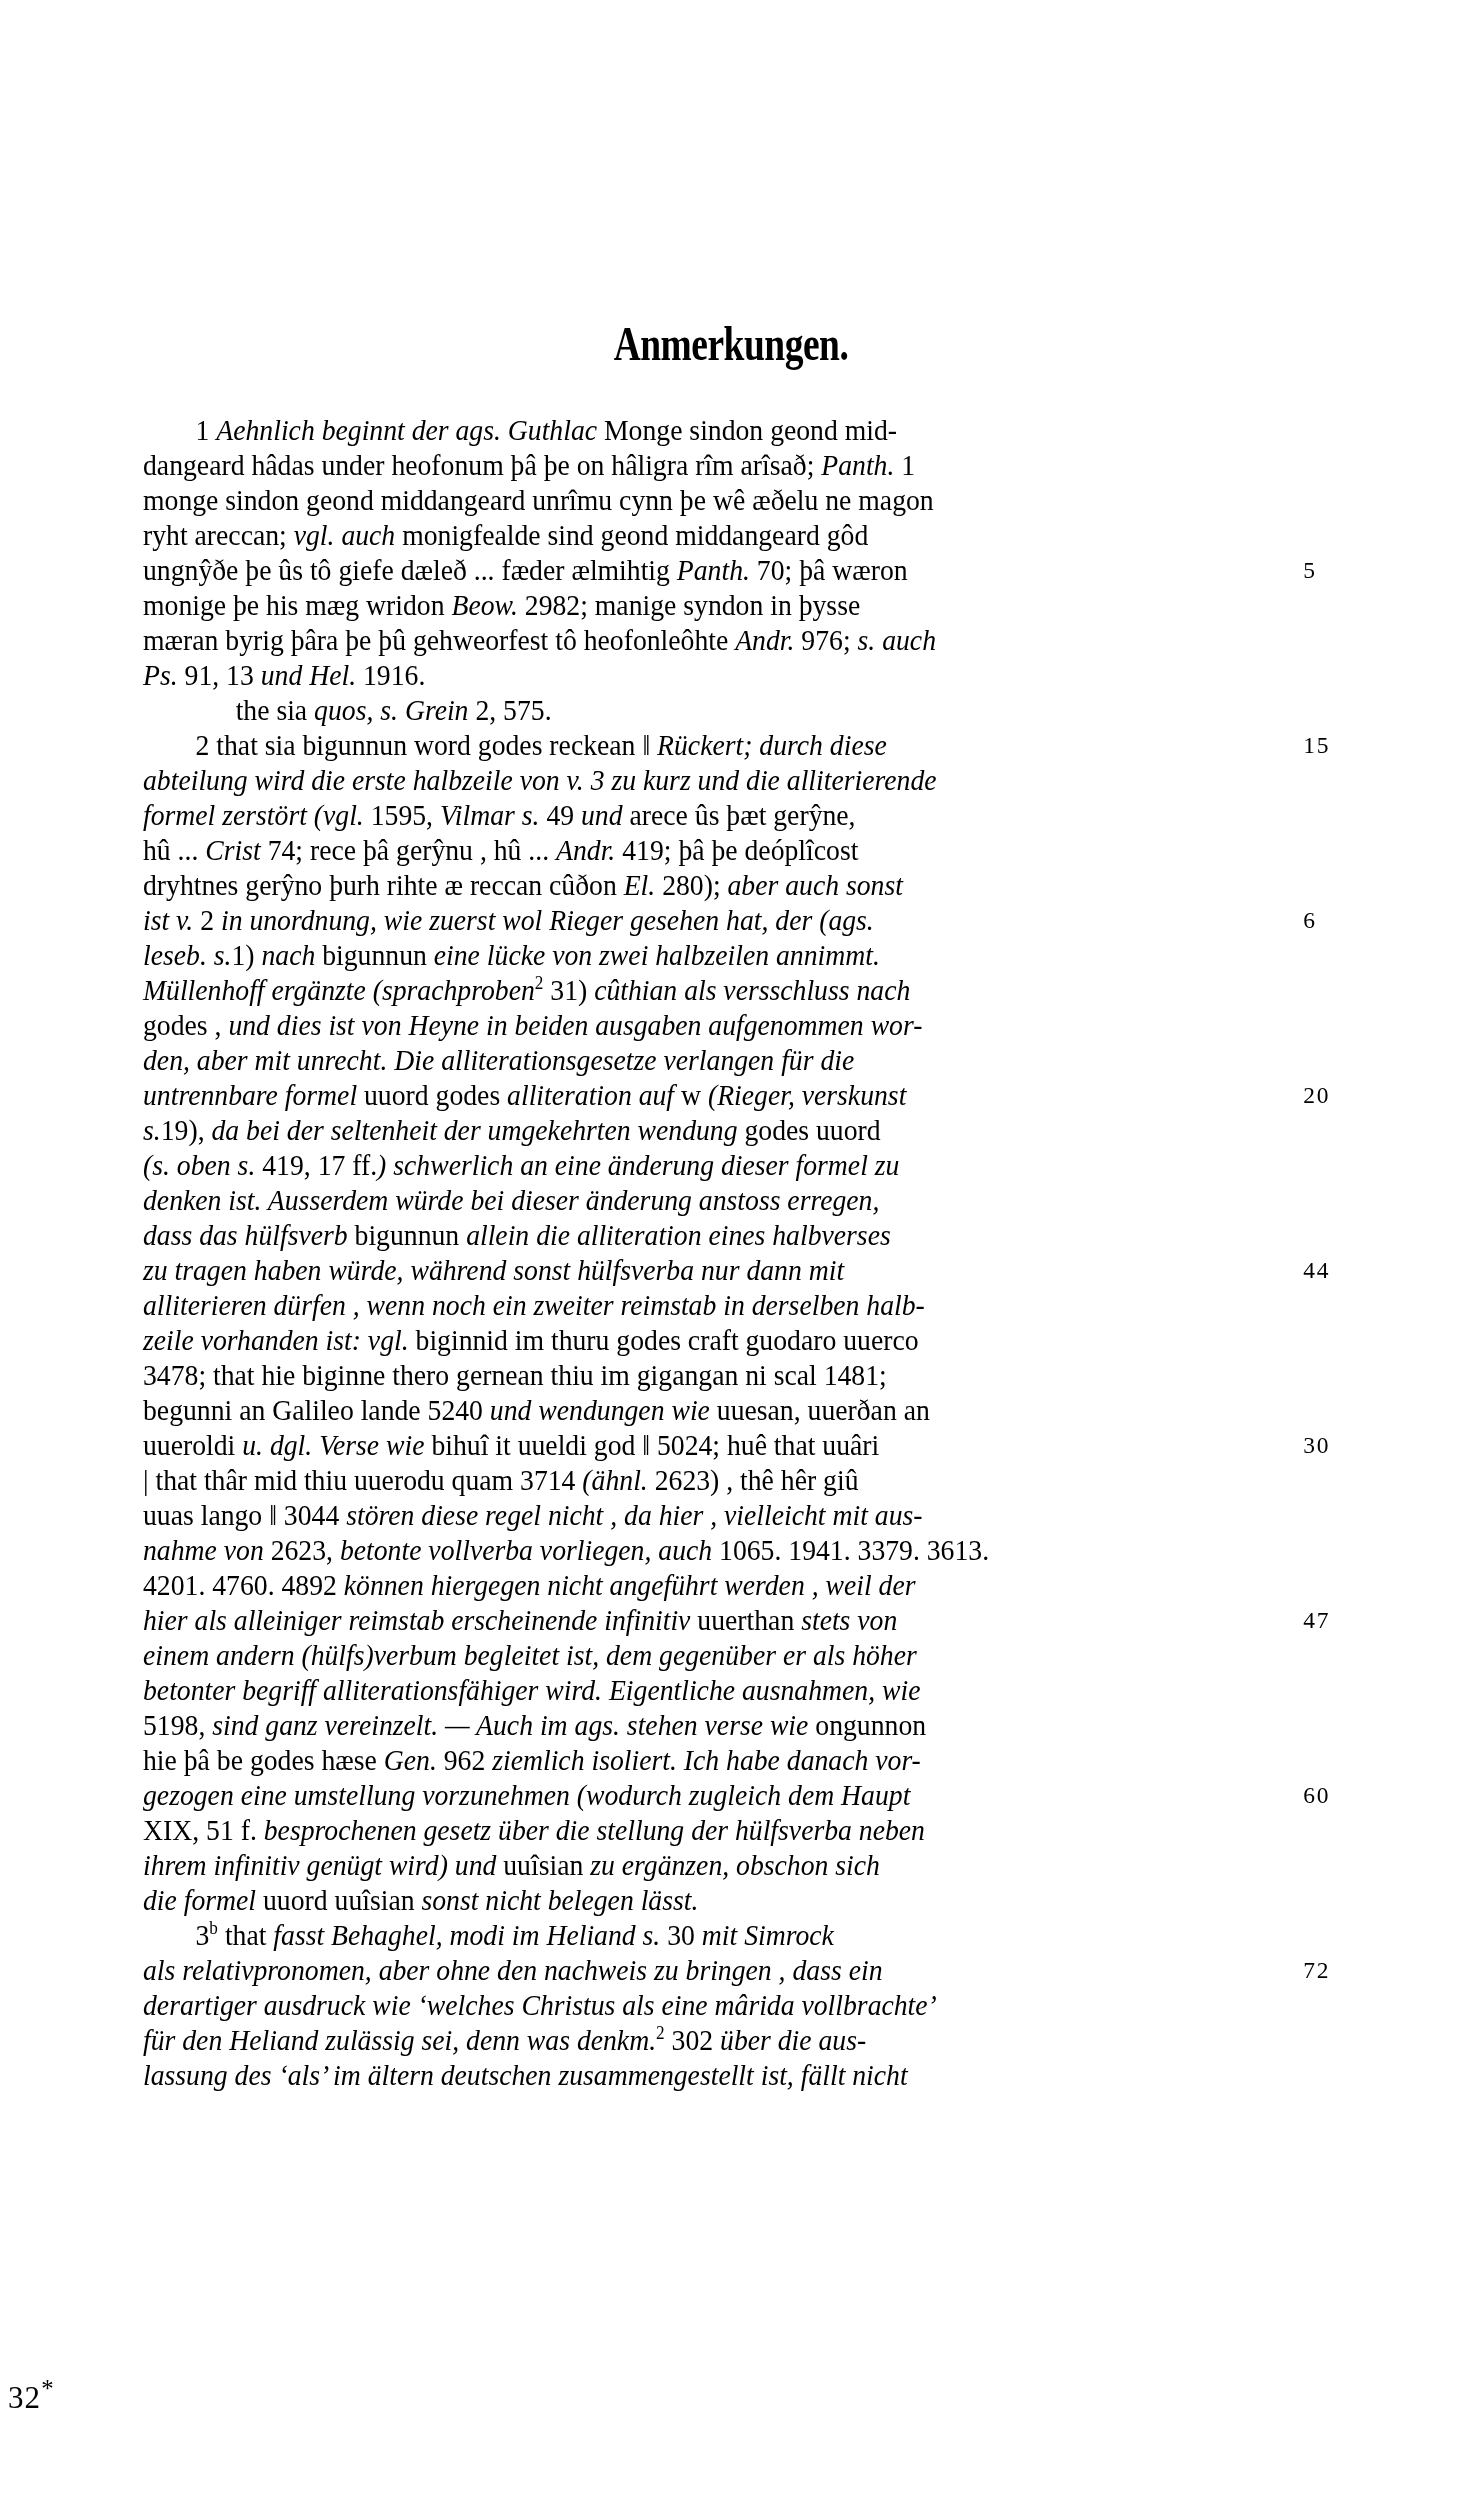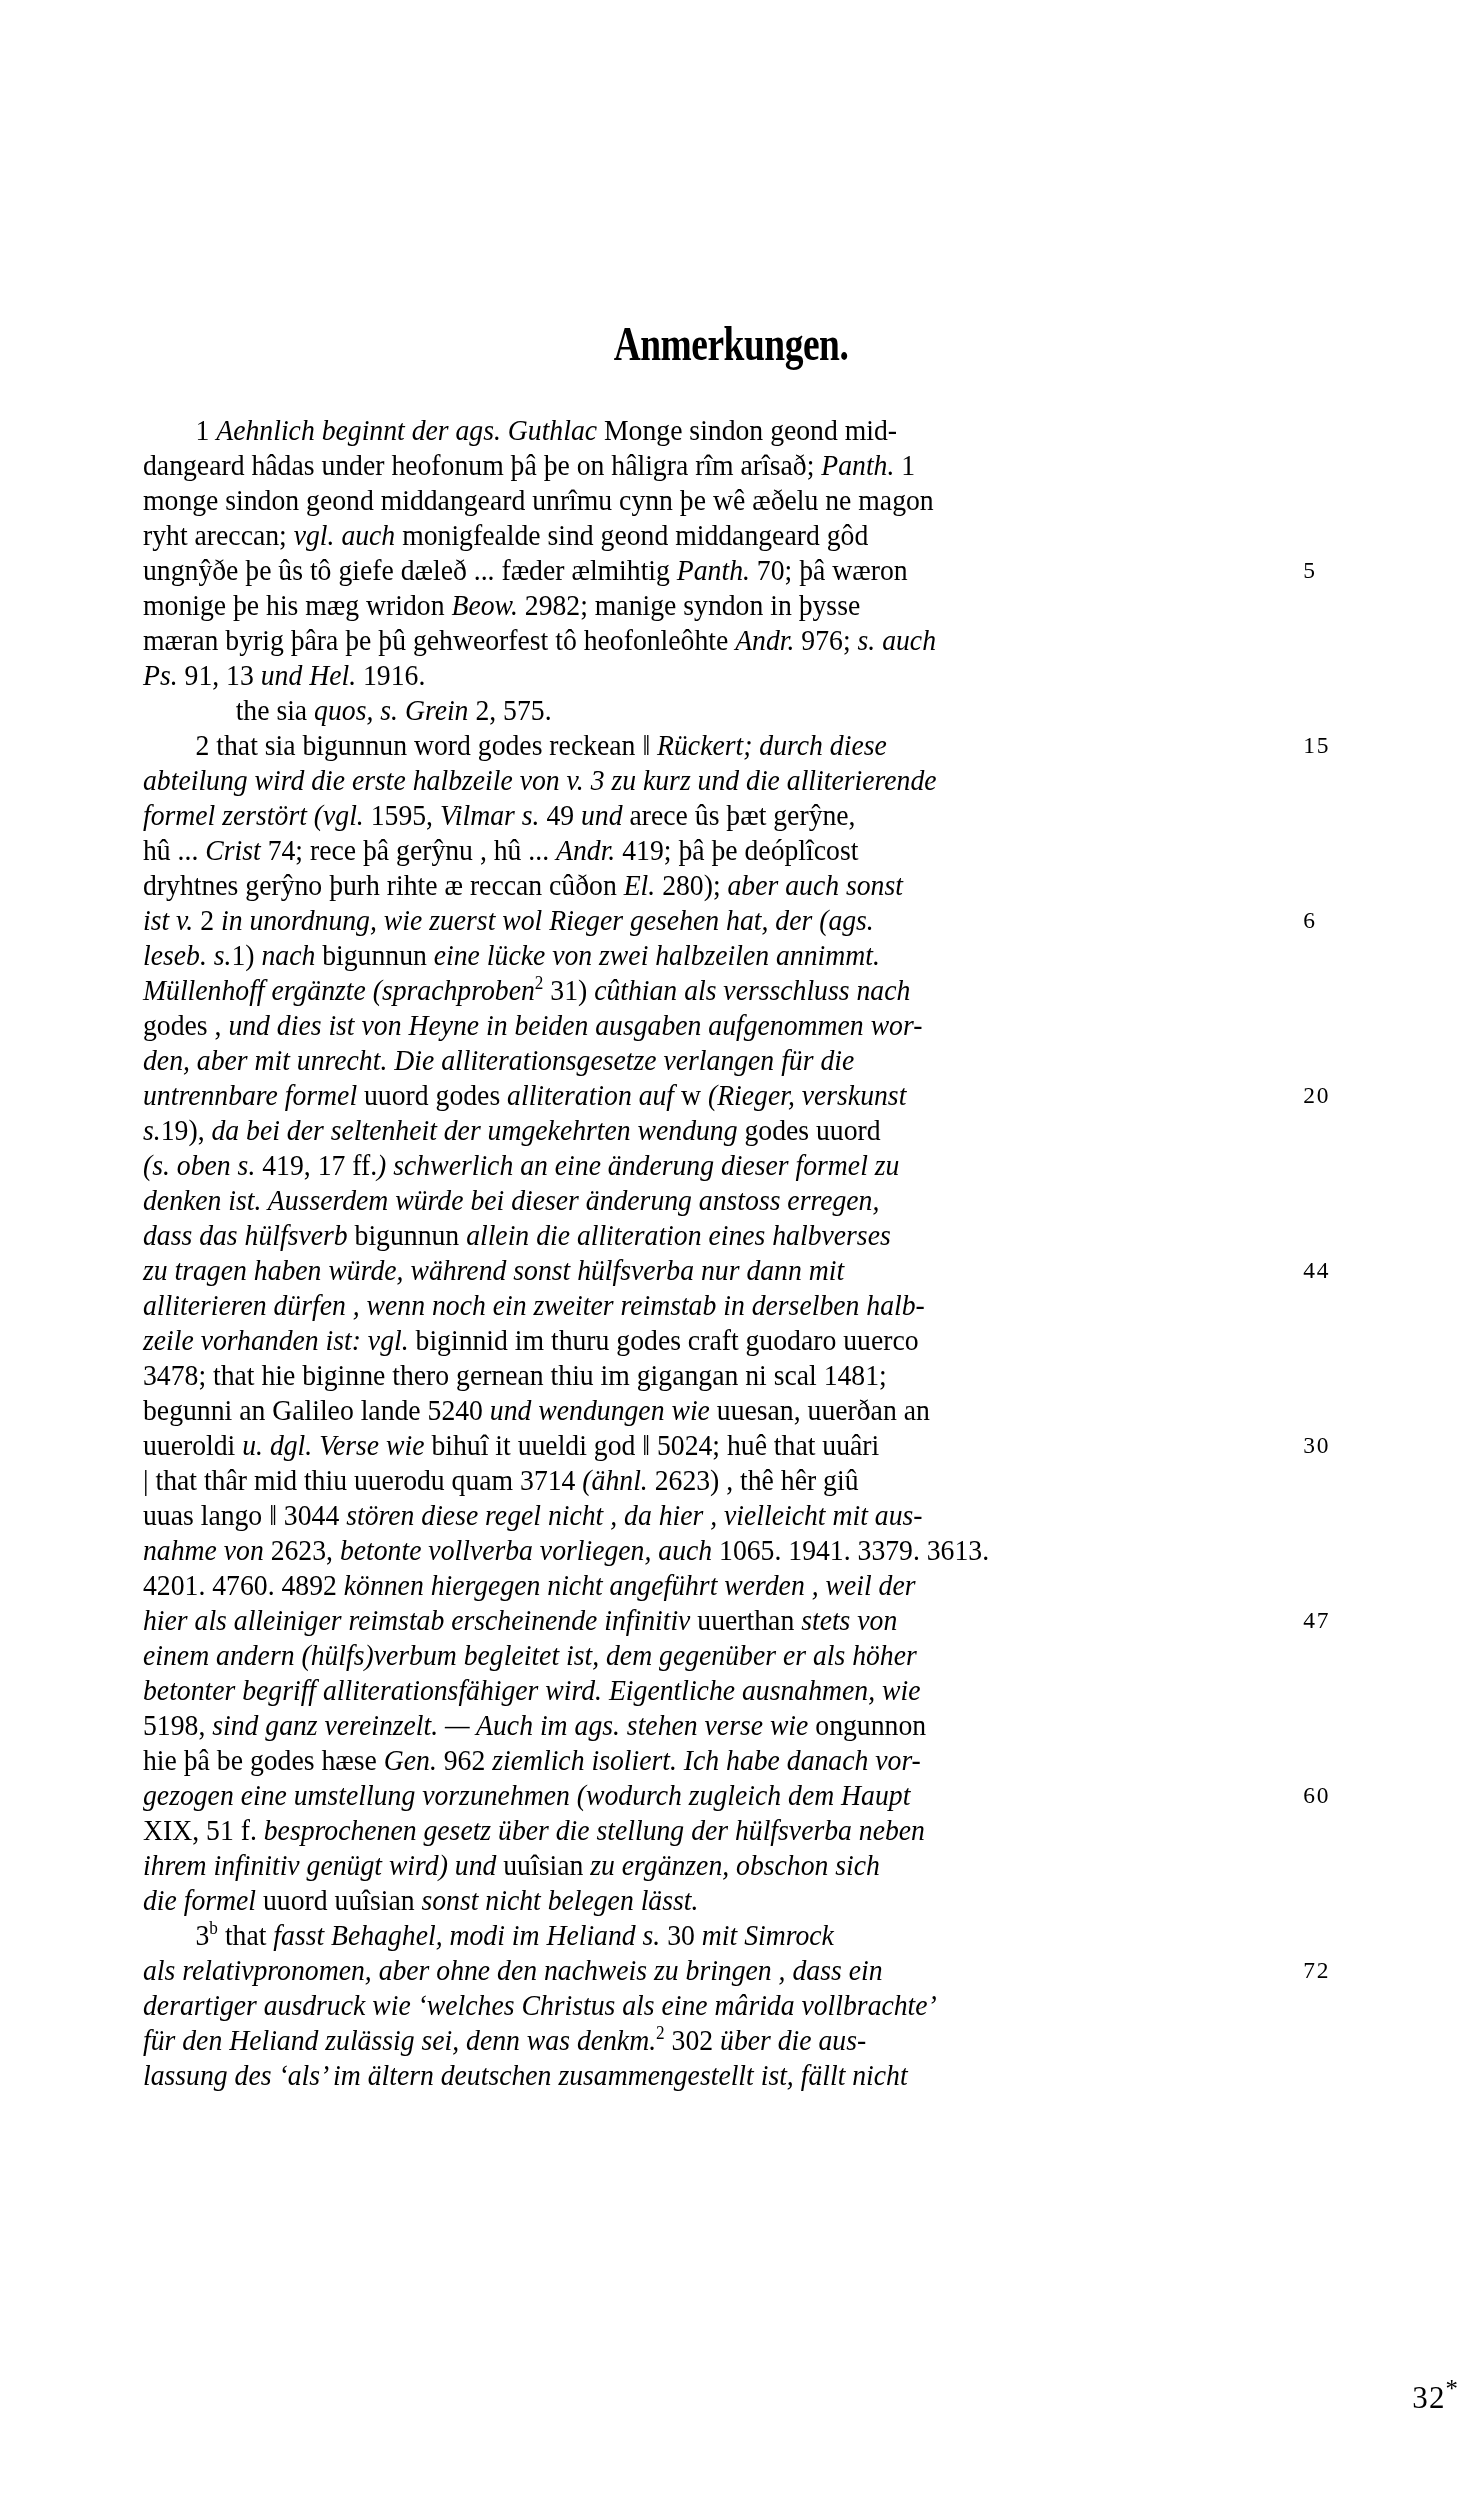--- a/index.html
+++ b/index.html
@@ -85,24 +85,24 @@
     font-size: 23.4px;
     font-style: normal;
     letter-spacing: 1.7px;
     white-space: nowrap;
     transform: scaleX(1.05);
     transform-origin: left center;
   }
 
   #folio {
     position: absolute;
-    left: 17px;
+    left: 8px;
     top: 2375px;
     width: 1442px;
-    text-align: right;
+    text-align: left;
     font-size: 31px;
     letter-spacing: 1.1px;
   }
   #folio .star { font-size: 0.8em; vertical-align: super; }
 </style>
 </head>
 <body>
 
 <div id="page">
   <div id="paper-tone"></div>

